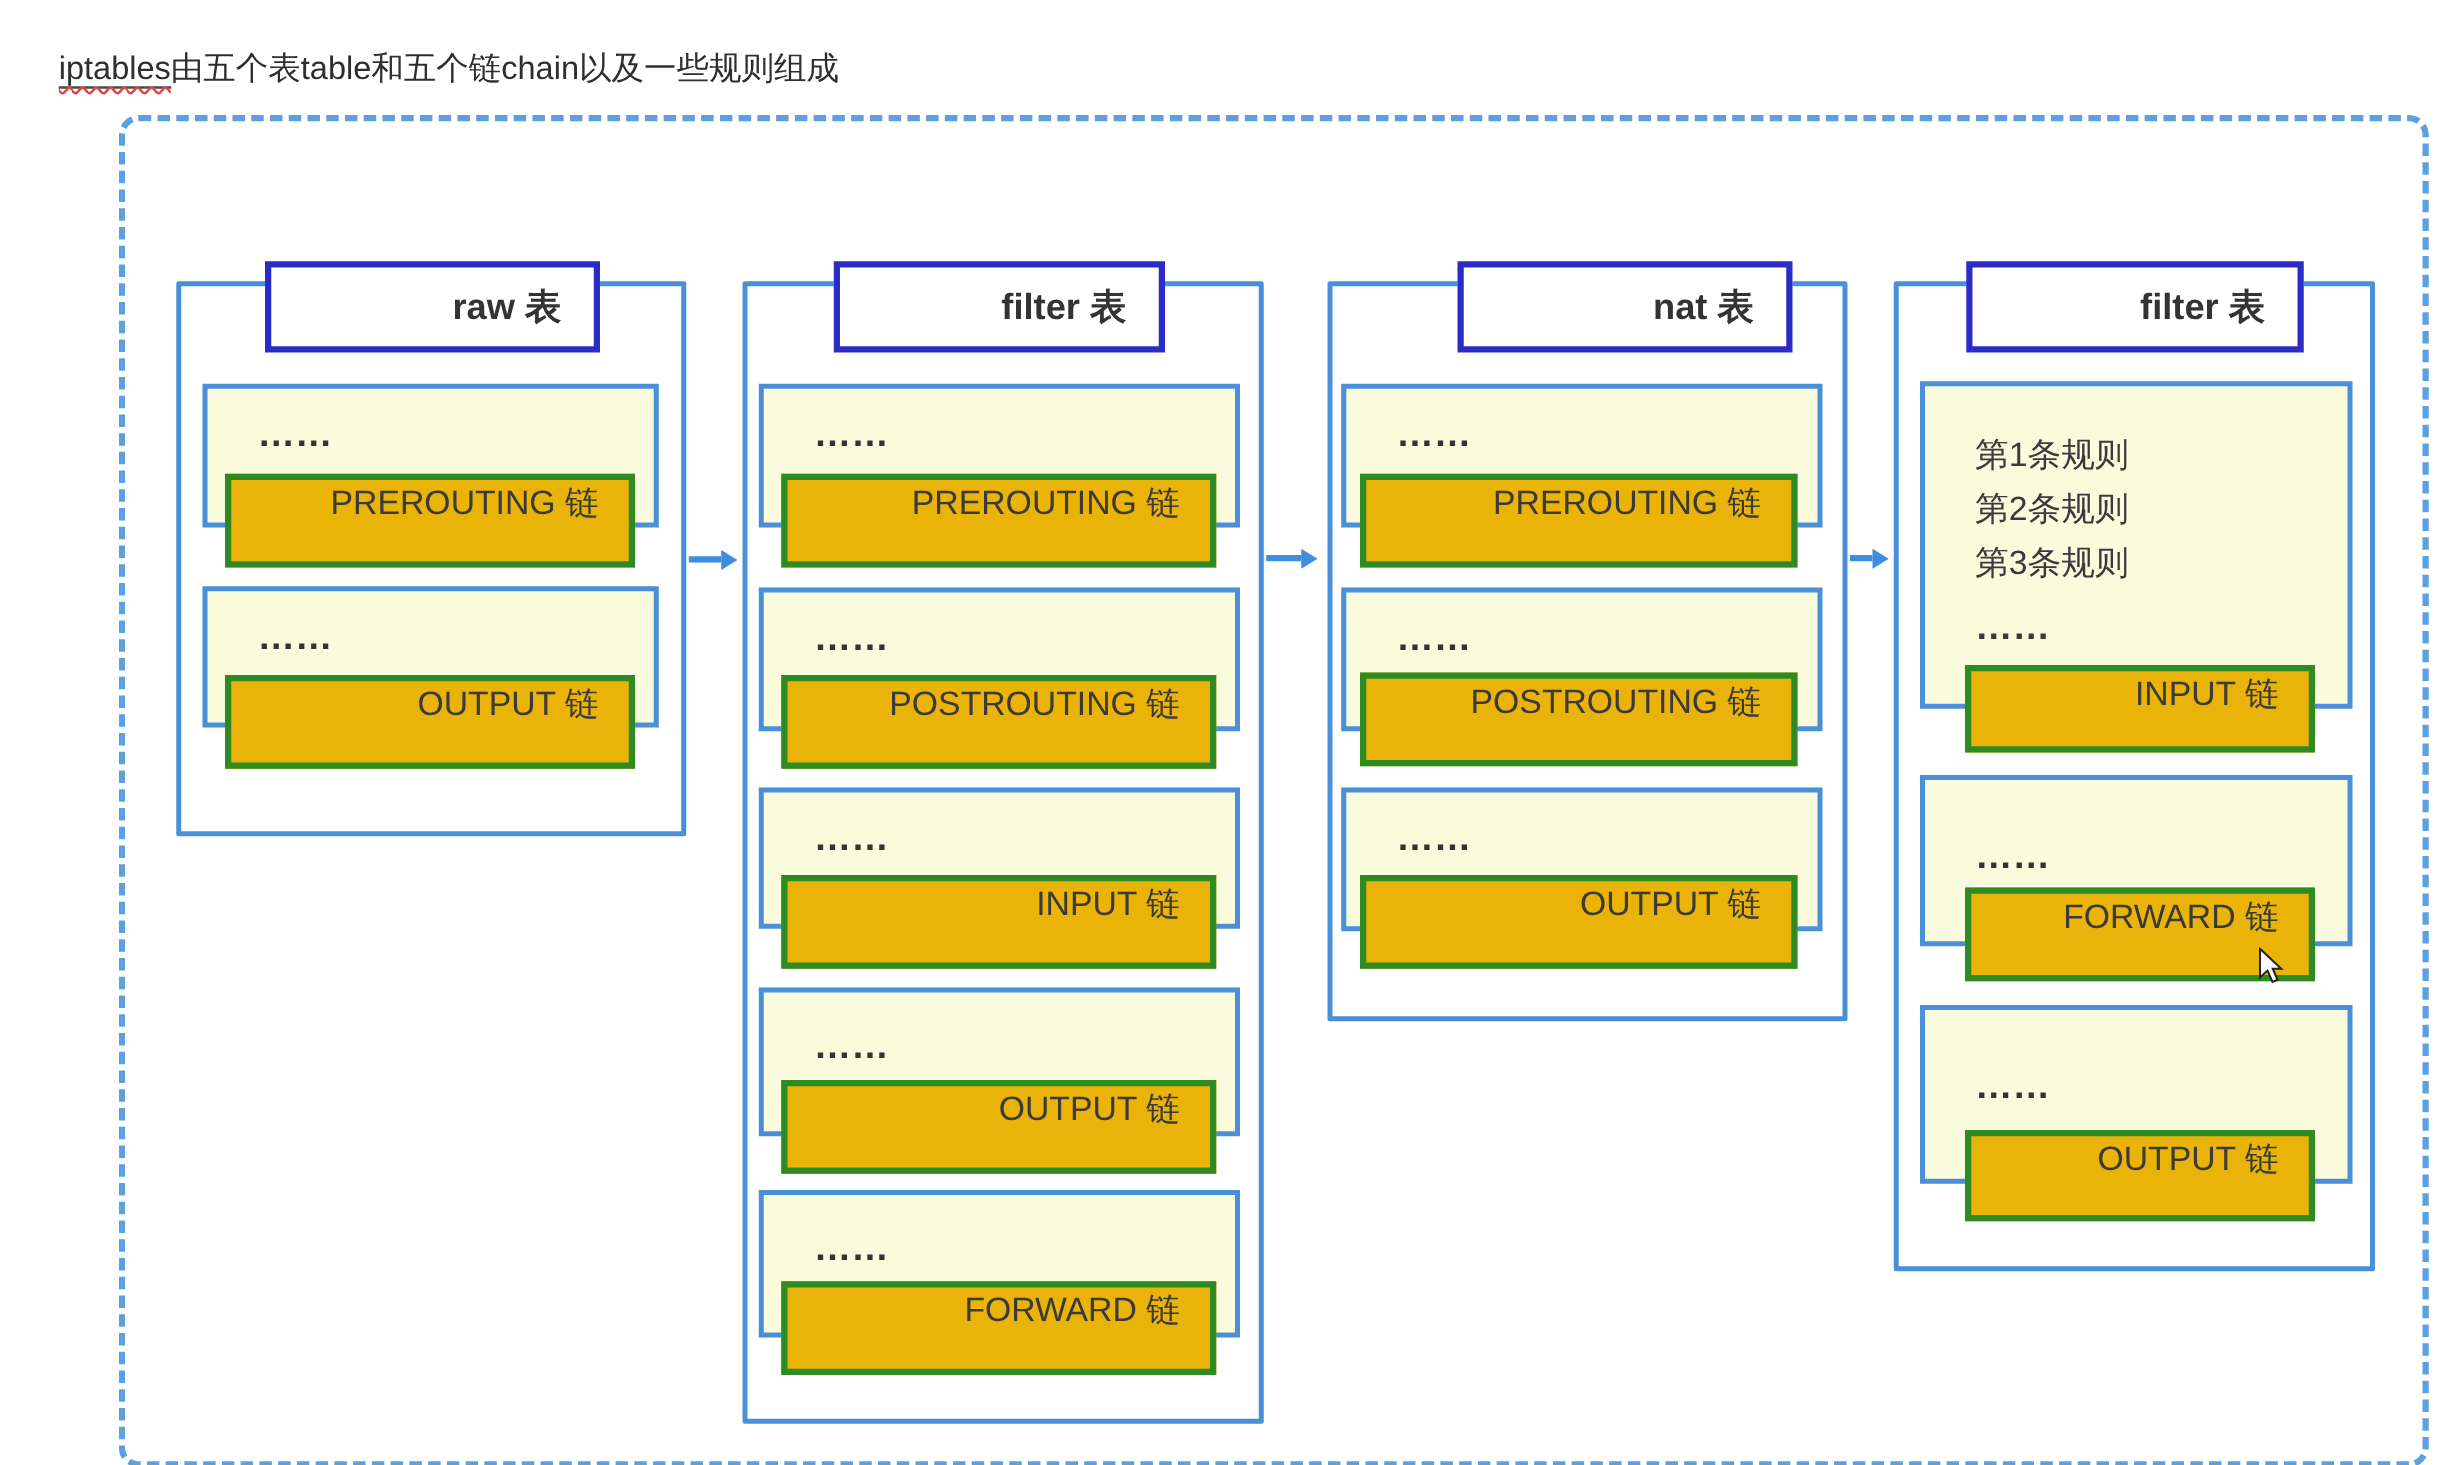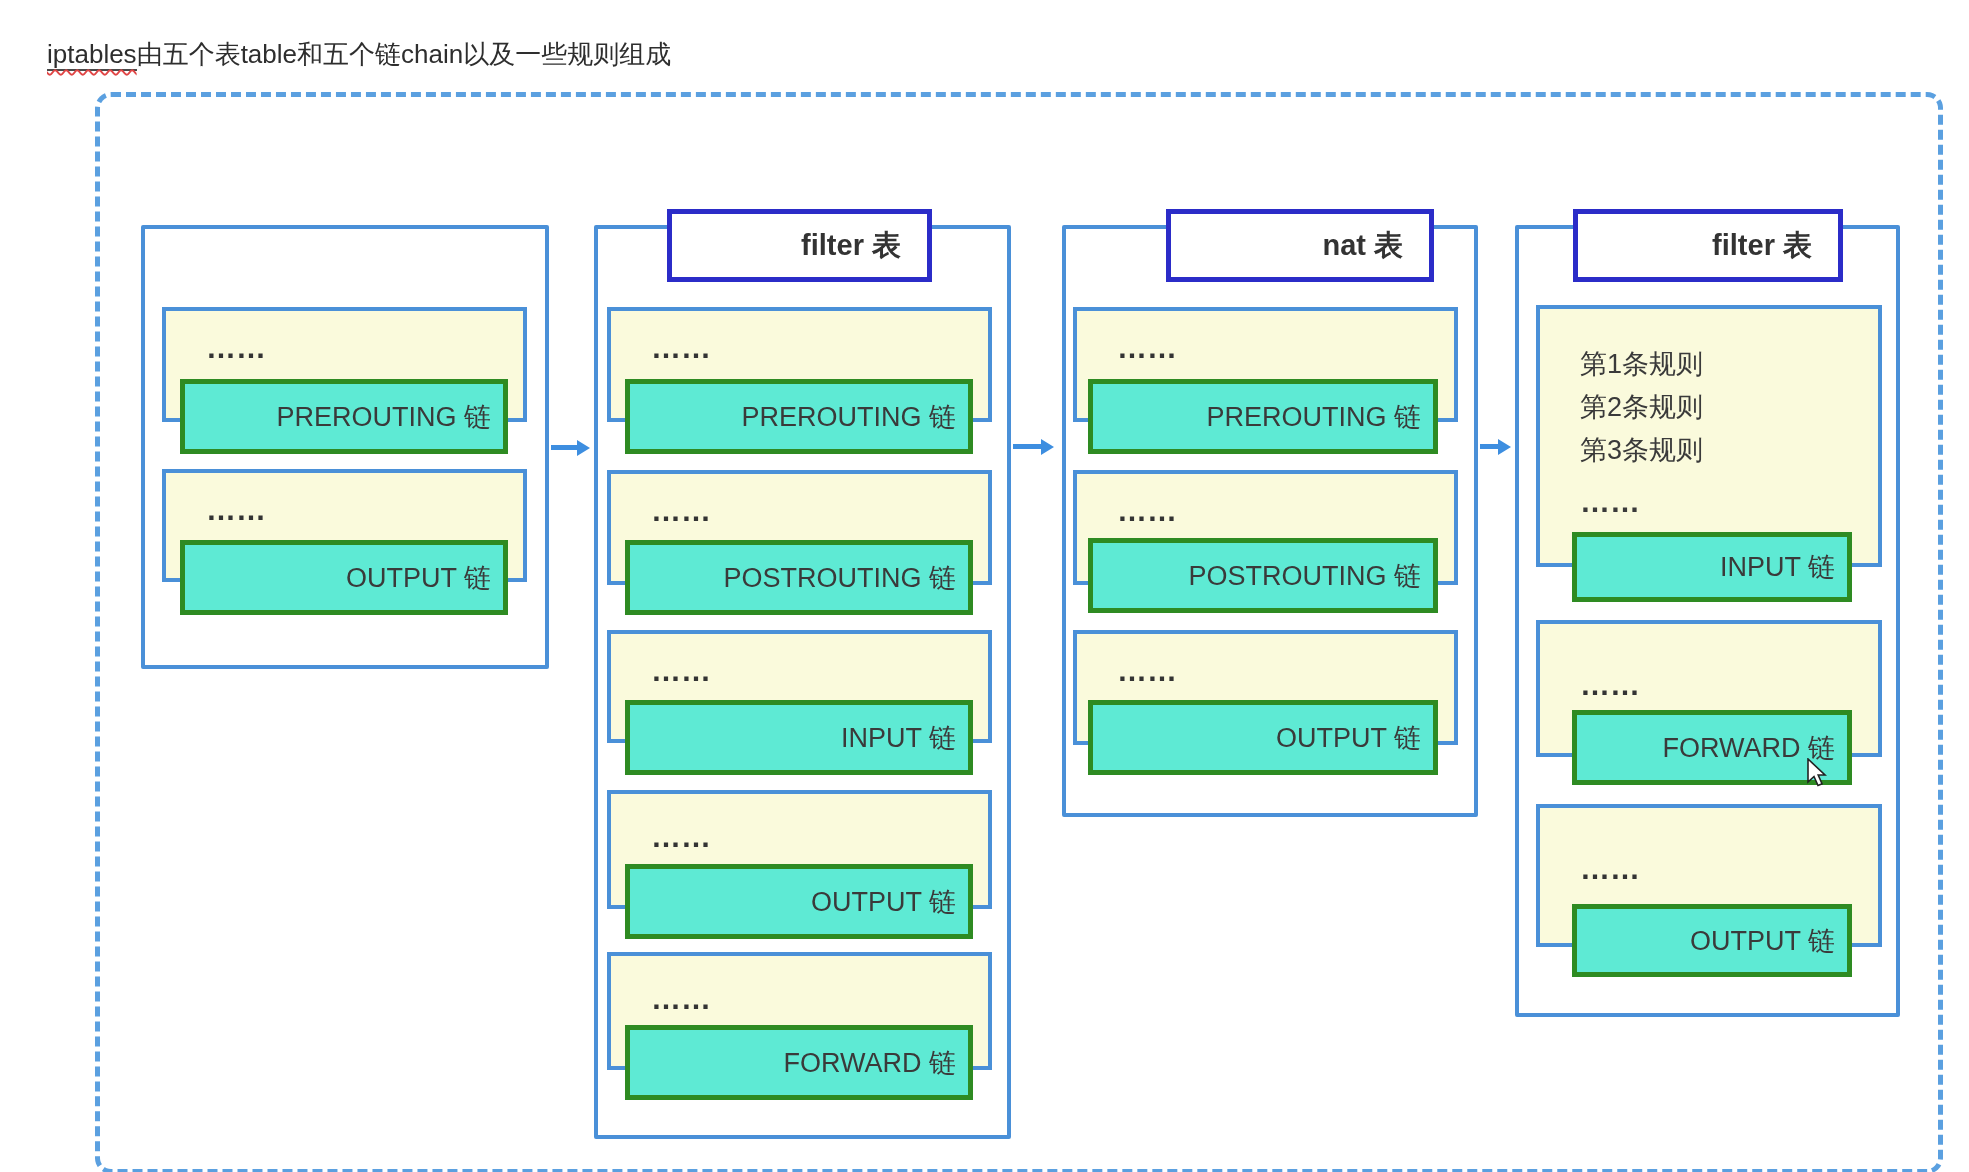--- a/index.html
+++ b/index.html
@@ -33,22 +33,22 @@
     font-size:29px;font-weight:bold;color:#333;z-index:4;white-space:nowrap;
   }
   .sect{
     position:absolute;box-sizing:border-box;border:4px solid var(--table_border,#4a90d8);
     background:var(--section_fill,#fafadc);z-index:2;
   }
   .dots{
     position:absolute;left:40px;top:22px;font-size:30px;font-weight:bold;color:#333;line-height:30px;
   }
   .chain{
-    position:absolute;box-sizing:border-box;border:5px solid var(--chain_border,#2e8b22);background:#5eead4;
-    display:flex;align-items:center;justify-content:flex-end;padding-right:12px;
+    position:absolute;box-sizing:border-box;border:5px solid var(--chain_border,#2e8b22);background:#eab308;
+    display:flex;justify-content:flex-end;padding-right:24px;
     height:75px;font-size:27px;color:#3a3a3a;z-index:3;white-space:nowrap;
   }
   .rules{position:absolute;left:40px;top:34px;font-size:27px;line-height:43px;color:#3a3a3a;}
   .rules .dots-line{font-weight:bold;font-size:30px;margin-top:8px;}
   .arrow{position:absolute;height:5px;background:var(--arrow,#3d8ee0);z-index:2;}
   .arrow::after{
     content:"";position:absolute;left:100%;top:50%;transform:translateY(-50%);
     border-left:13px solid var(--arrow,#3d8ee0);border-top:8px solid transparent;border-bottom:8px solid transparent;
   }
   .cursor{position:absolute;left:1806px;top:746px;z-index:9;}
@@ -152,20 +152,23 @@
     <div class="chain" style="left:1472px;top:435px;width:280px;height:70px">
         <span>INPUT 链</span>
       </div>
     <div class="chain" style="left:1472px;top:613px;width:280px">
         <span>FORWARD 链</span>
       </div>
     <div class="chain" style="left:1472px;top:807px;width:280px;height:73px">
         <span>OUTPUT 链</span>
       </div>
 
+    <div class="thead" style="left:112px;top:112px;width:268px;height:73px">
+        <span>raw 表</span>
+      </div>
     <div class="thead" style="left:567px;top:112px;width:265px;height:73px">
         <span>filter 表</span>
       </div>
     <div class="thead" style="left:1066px;top:112px;width:268px;height:73px">
         <span>nat 表</span>
       </div>
     <div class="thead" style="left:1473px;top:112px;width:270px;height:73px">
         <span>filter 表</span>
       </div>
 

